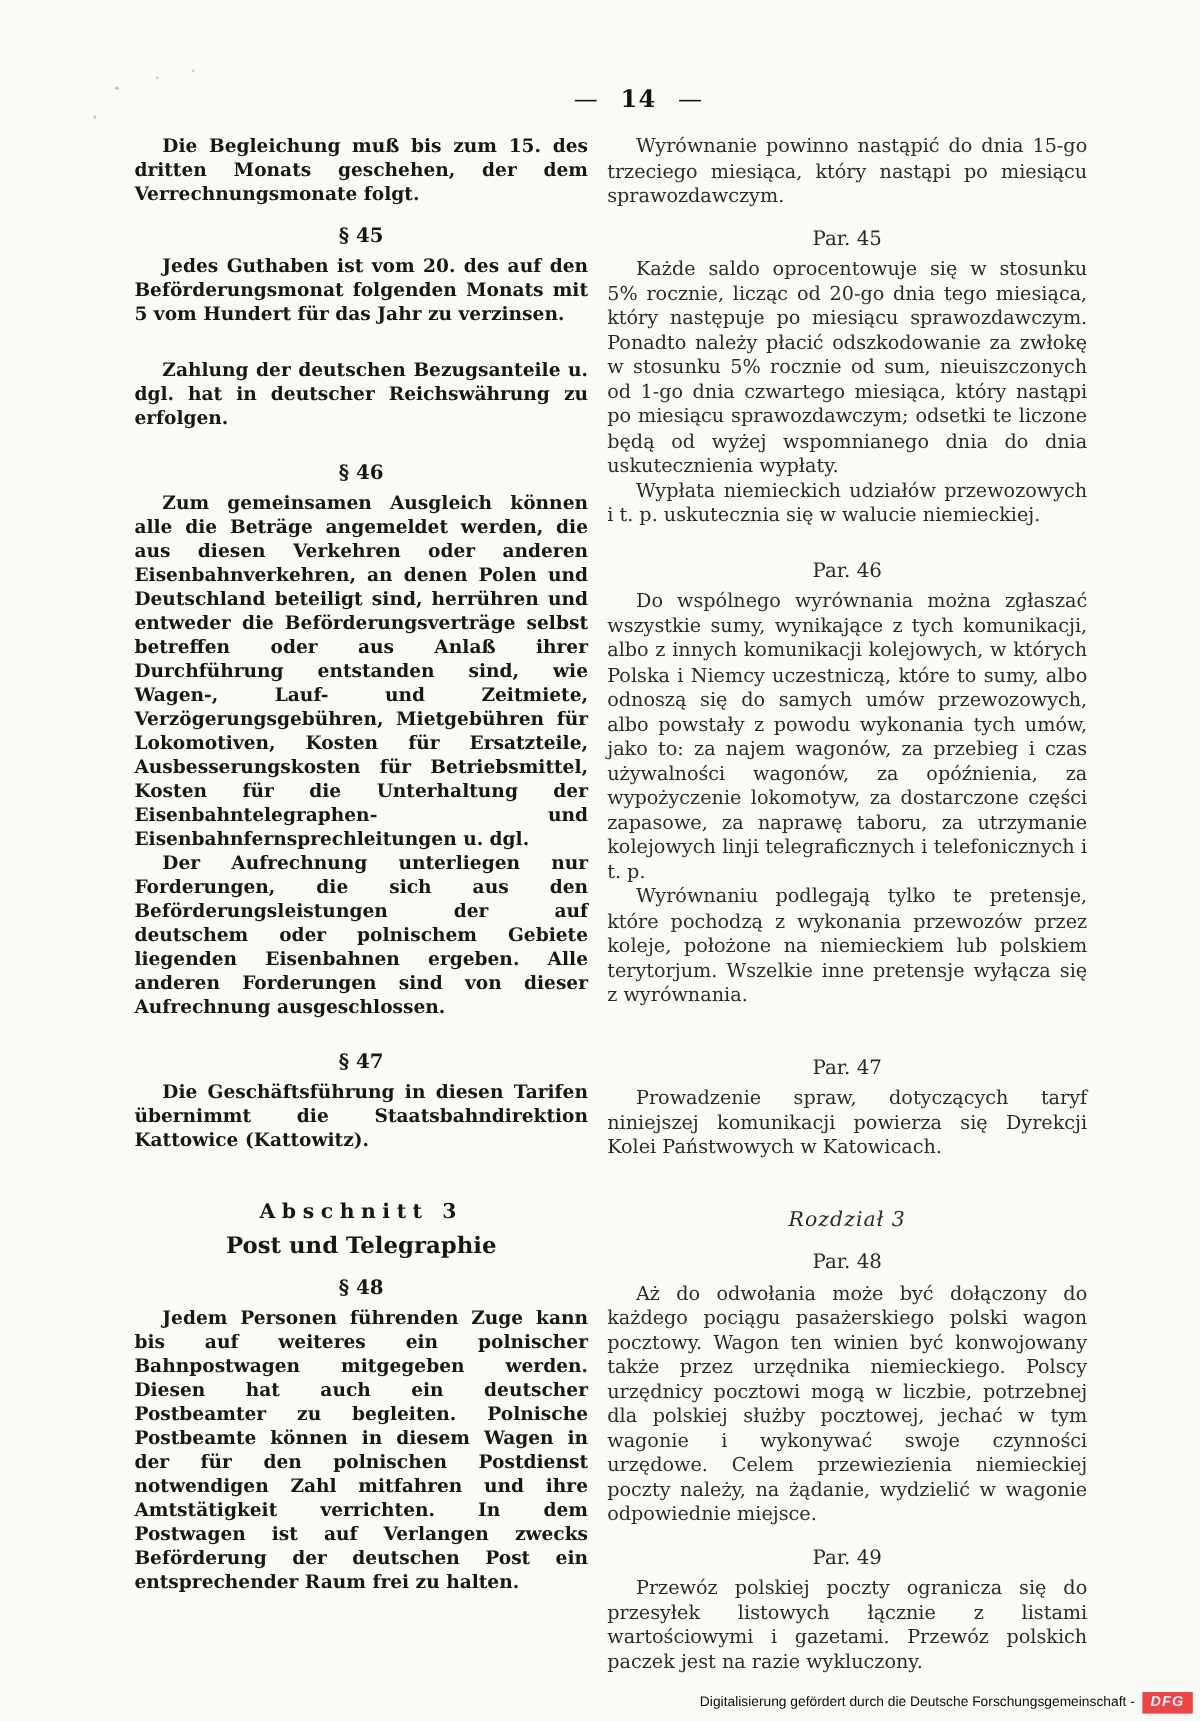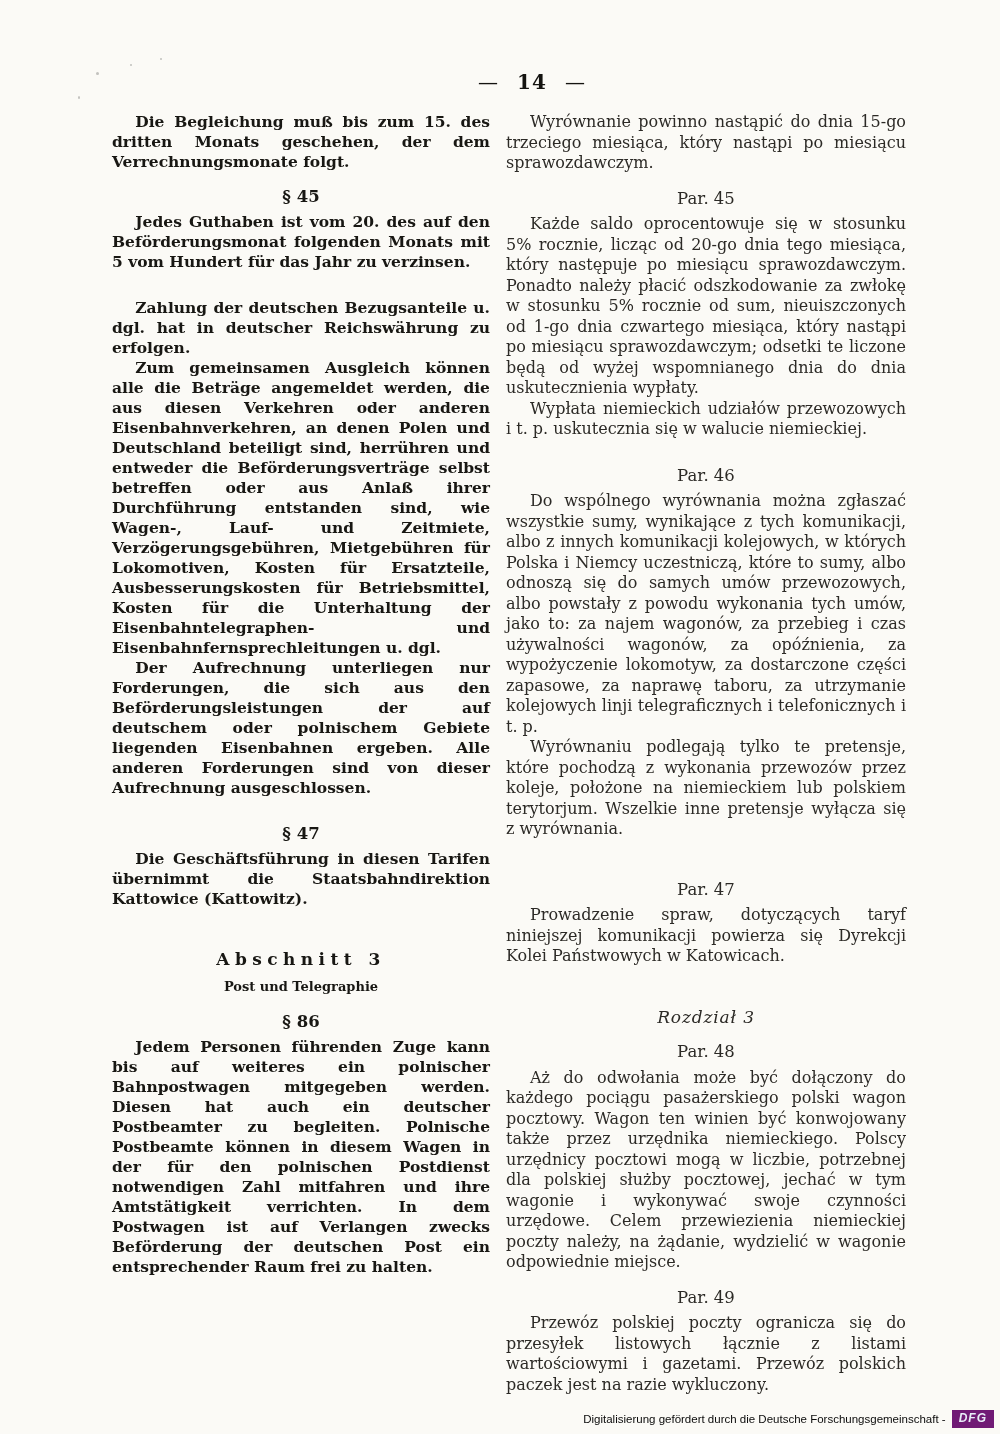--- a/index.html
+++ b/index.html
@@ -43,21 +43,21 @@
   .chapter-head{
     text-align:center;
     margin:10px 0 4px 0;
     font-size:17px;
   }
   .col-de .chapter-head{letter-spacing:0.32em;}
   .col-pl .chapter-head{font-style:italic;letter-spacing:0.05em;}
   .title-head{
     text-align:center;
     font-weight:bold;
-    font-size:13px;
+    font-size:19px;
     margin:8px 0 4px 0;
   }
   .col-pl .title-head{font-family:"Liberation Sans", sans-serif;font-size:18px;}
   .gap-md{margin-top:26px;}
   .gap-lg{margin-top:40px;}
   .footer{
     position:absolute;
     right:6px;bottom:6px;
     display:flex;align-items:center;gap:6px;
     font-family:"Liberation Sans", sans-serif;
@@ -91,27 +91,28 @@
 <div class="page-head">
   <span class="dash">—</span><span class="num">14</span><span class="dash">—</span>
 </div>
 
 <div class="columns">
   <div class="col col-de">
       <p class="para">Die Begleichung muß bis zum 15. des dritten Monats geschehen, der dem Verrechnungsmonate folgt.</p>
       <div class="section-head">§ 45</div>
       <p class="para">Jedes Guthaben ist vom 20. des auf den Beförderungsmonat folgenden Monats mit 5 vom Hundert für das Jahr zu verzinsen.</p>
       <p class="para gap-md">Zahlung der deutschen Bezugsanteile u. dgl. hat in deutscher Reichswährung zu erfolgen.</p>
+      <div class="section-head gap-md">§ 46</div>
       <p class="para">Zum gemeinsamen Ausgleich können alle die Beträge angemeldet werden, die aus diesen Verkehren oder anderen Eisenbahnverkehren, an denen Polen und Deutschland beteiligt sind, herrühren und entweder die Beförderungsverträge selbst betreffen oder aus Anlaß ihrer Durchführung entstanden sind, wie Wagen-, Lauf- und Zeitmiete, Verzögerungsgebühren, Mietgebühren für Lokomotiven, Kosten für Ersatzteile, Ausbesserungskosten für Betriebsmittel, Kosten für die Unterhaltung der Eisenbahntelegraphen- und Eisenbahnfernsprechleitungen u. dgl.</p>
       <p class="para">Der Aufrechnung unterliegen nur Forderungen, die sich aus den Beförderungsleistungen der auf deutschem oder polnischem Gebiete liegenden Eisenbahnen ergeben.  Alle anderen Forderungen sind von dieser Aufrechnung ausgeschlossen.</p>
       <div class="section-head gap-md">§ 47</div>
       <p class="para">Die Geschäftsführung in diesen Tarifen übernimmt die Staatsbahndirektion Kattowice (Kattowitz).</p>
       <div class="chapter-head gap-lg">Abschnitt 3</div>
       <div class="title-head">Post und Telegraphie</div>
-      <div class="section-head">§ 86</div>
+      <div class="section-head">§ 48</div>
       <p class="para">Jedem Personen führenden Zuge kann bis auf weiteres ein polnischer Bahnpostwagen mitgegeben werden.  Diesen hat auch ein deutscher Postbeamter zu begleiten.  Polnische Postbeamte können in diesem Wagen in der für den polnischen Postdienst notwendigen Zahl mitfahren und ihre Amtstätigkeit verrichten.  In dem Postwagen ist auf Verlangen zwecks Beförderung der deutschen Post ein entsprechender Raum frei zu halten.</p>
     </div>
   <div class="col col-pl">
       <p class="para">Wyrównanie powinno nastąpić do dnia 15-go trzeciego miesiąca, który nastąpi po miesiącu sprawozdawczym.</p>
       <div class="section-head">Par. 45</div>
       <p class="para">Każde saldo oprocentowuje się w stosunku 5% rocznie, licząc od 20-go dnia tego miesiąca, który następuje po miesiącu sprawozdawczym. Ponadto należy płacić odszkodowanie za zwłokę w stosunku 5% rocznie od sum, nieuiszczonych od 1-go dnia czwartego miesiąca, który nastąpi po miesiącu sprawozdawczym; odsetki te liczone będą od wyżej wspomnianego dnia do dnia uskutecznienia wypłaty.</p>
       <p class="para">Wypłata niemieckich udziałów przewozowych i t. p. uskutecznia się w walucie niemieckiej.</p>
       <div class="section-head gap-md">Par. 46</div>
       <p class="para">Do wspólnego wyrównania można zgłaszać wszystkie sumy, wynikające z tych komunikacji, albo z innych komunikacji kolejowych, w których Polska i Niemcy uczestniczą, które to sumy, albo odnoszą się do samych umów przewozowych, albo powstały z powodu wykonania tych umów, jako to: za najem wagonów, za przebieg i czas używalności wagonów, za opóźnienia, za wypożyczenie lokomotyw, za dostarczone części zapasowe, za naprawę taboru, za utrzymanie kolejowych linji telegraficznych i telefonicznych i t. p.</p>
       <p class="para">Wyrównaniu podlegają tylko te pretensje, które pochodzą z wykonania przewozów przez koleje, położone na niemieckiem lub polskiem terytorjum. Wszelkie inne pretensje wyłącza się z wyrównania.</p>
@@ -120,14 +121,14 @@
       <div class="chapter-head gap-lg">Rozdział 3</div>
       <div class="section-head">Par. 48</div>
       <p class="para">Aż do odwołania może być dołączony do każdego pociągu pasażerskiego polski wagon pocztowy. Wagon ten winien być konwojowany także przez urzędnika niemieckiego.  Polscy urzędnicy pocztowi mogą w liczbie, potrzebnej dla polskiej służby pocztowej, jechać w tym wagonie i wykonywać swoje czynności urzędowe.  Celem przewiezienia niemieckiej poczty należy, na żądanie, wydzielić w wagonie odpowiednie miejsce.</p>
       <div class="section-head">Par. 49</div>
       <p class="para">Przewóz polskiej poczty ogranicza się do przesyłek listowych łącznie z listami wartościowymi i gazetami.  Przewóz polskich paczek jest na razie wykluczony.</p>
     </div>
 </div>
 
 <div class="footer">
   <span class="footer-text">Digitalisierung gefördert durch die Deutsche Forschungsgemeinschaft -</span>
-  <span class="dfg-logo" style="background: #701a75; text-align: center;">DFG</span>
+  <span class="dfg-logo" style="background: #ef4444; text-align: center;">DFG</span>
 </div>
 
 </body></html>

